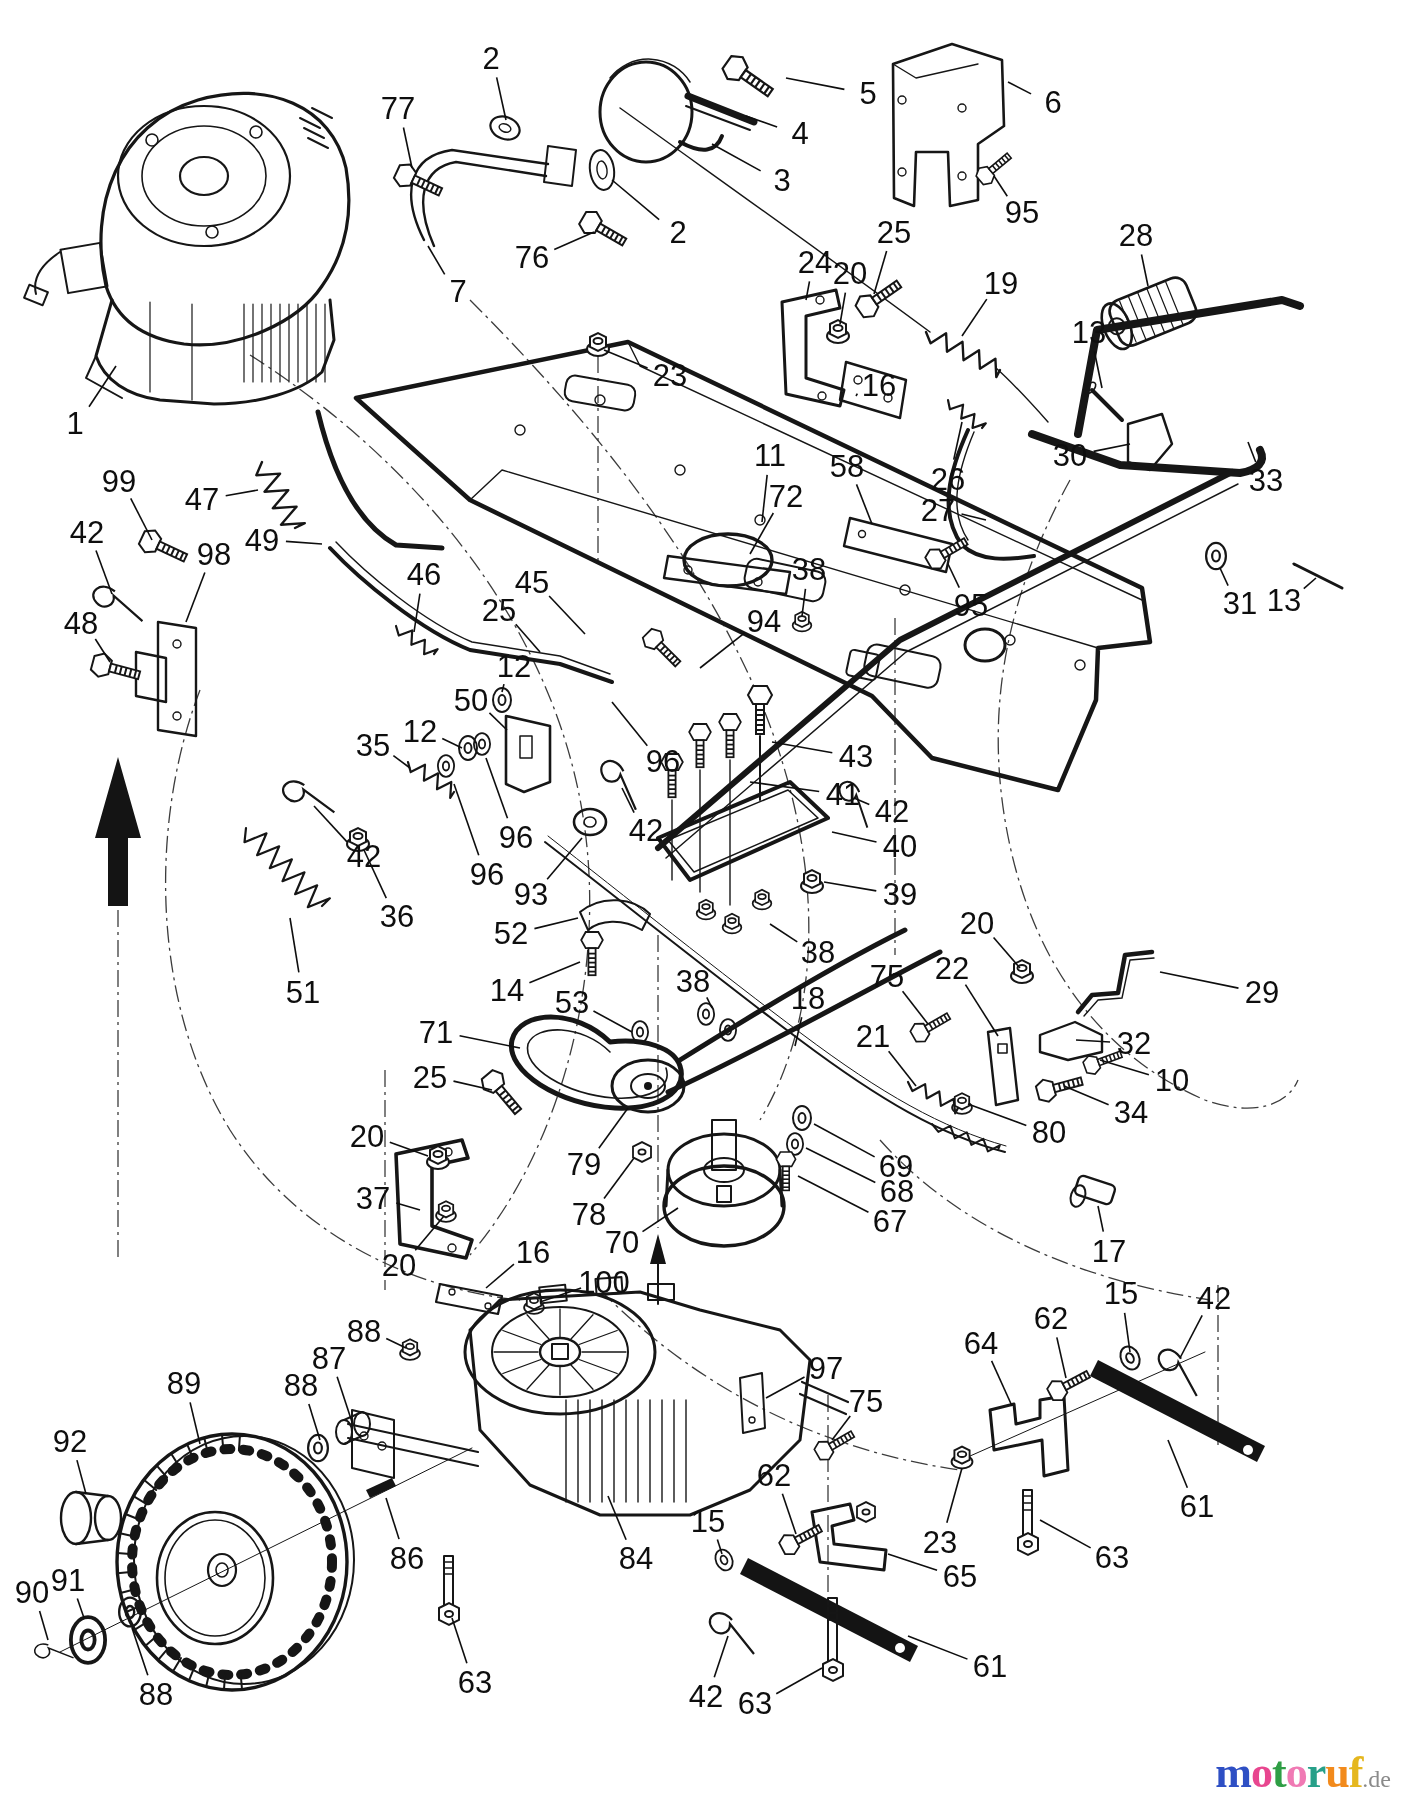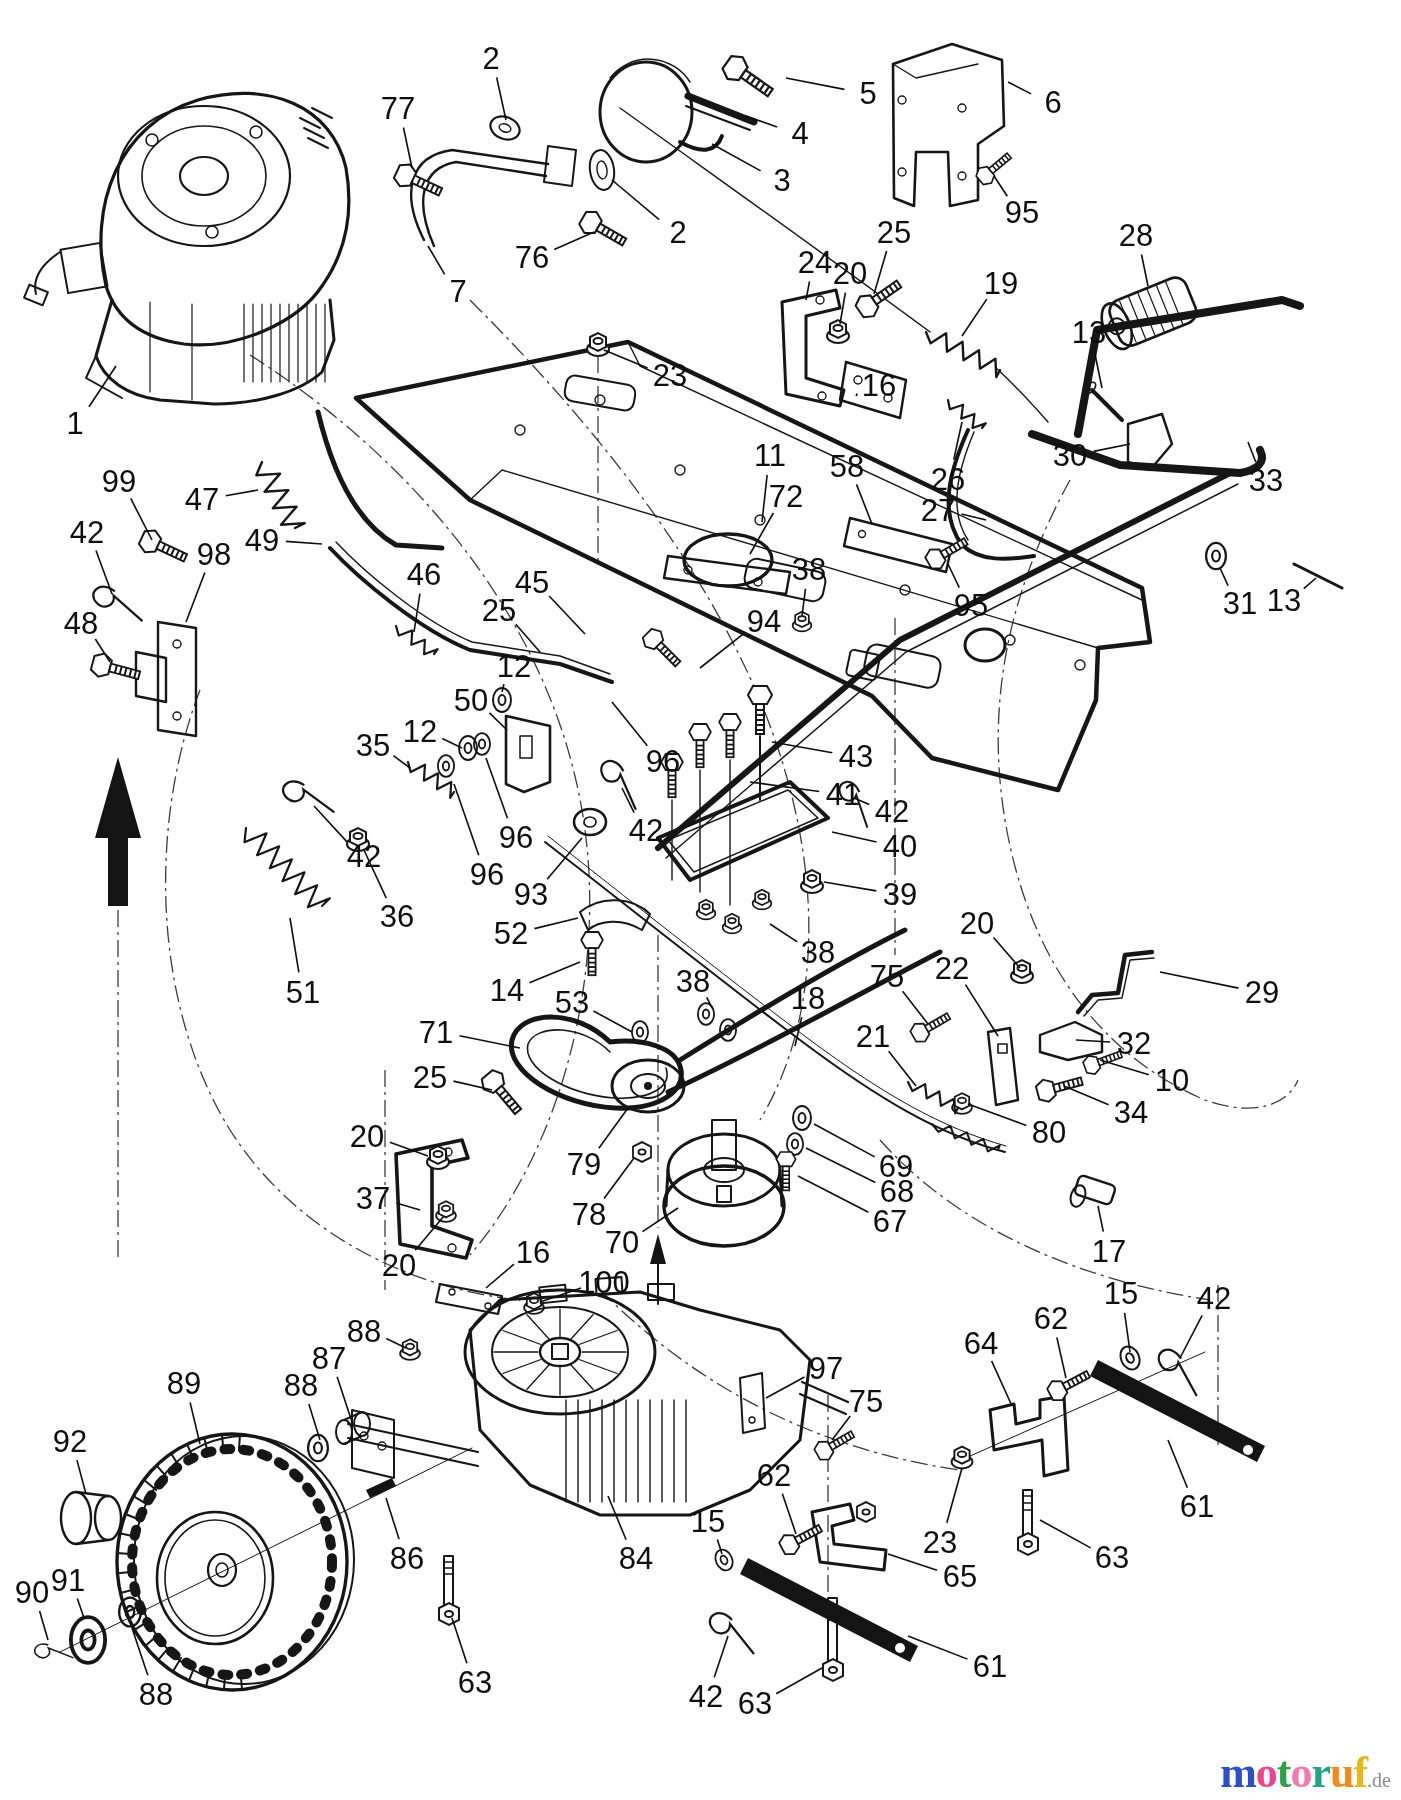--- a/index.html
+++ b/index.html
@@ -6,21 +6,21 @@
   #stage{position:relative;width:1401px;height:1800px;background:#fff;overflow:hidden;
          font-family:"Liberation Sans",sans-serif;}
   svg{position:absolute;left:0;top:0;}
   .p{fill:none;stroke:#161616;stroke-linecap:round;stroke-linejoin:round;}
   .dk{fill:#141414;stroke:none;}
   .dd{fill:none;stroke:#3c3c3c;stroke-width:1.3;stroke-dasharray:17 5 3 5;}
   .lbl{font:31px "Liberation Sans",sans-serif;fill:#0e0e0e;}
   .ldr{stroke:#0e0e0e;stroke-width:1.6;}
   #watermark{position:absolute;right:10px;bottom:2px;font-family:"Liberation Serif",serif;
              font-weight:bold;font-size:44px;letter-spacing:-1px;white-space:nowrap;}
-  #watermark .suffix{font-size:20px;font-weight:normal;letter-spacing:0;}
+  #watermark .suffix{font-size:24px;font-weight:normal;letter-spacing:0;}
 </style>
 </head>
 <body>
 
 <div id="stage">
   <svg id="dwg" width="1401" height="1800" viewBox="0 0 1401 1800" xmlns="http://www.w3.org/2000/svg">
     <defs>
       <g id="washer" stroke="#161616" fill="none" stroke-width="2">
         <ellipse rx="9" ry="12"></ellipse>
           <ellipse rx="3.5" ry="5"></ellipse>

